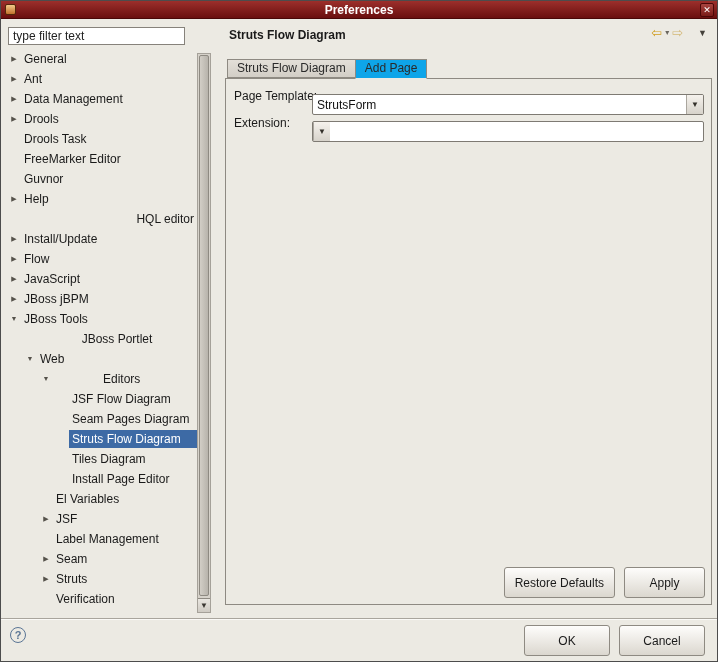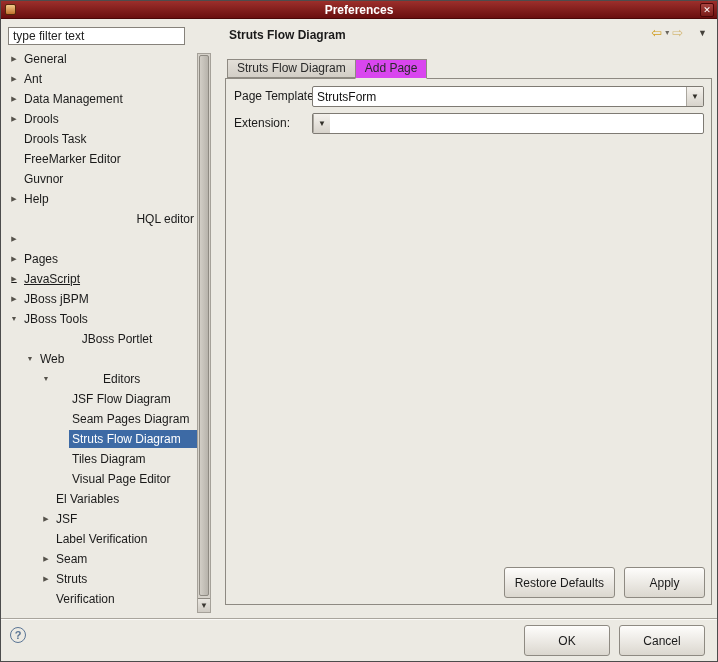--- a/index.html
+++ b/index.html
@@ -84,31 +84,31 @@
   
   .tabs {
     position:absolute; left:226px; top:58px; display:flex; z-index:3;
   }
   .tab {
     height:19px; line-height:17px; padding:0 9px;
     border:1px solid #8e8a82; background:linear-gradient(#e3dfd8,#d2cec6);
     margin-right:-1px; color:#2a2a2a;
   }
   .tab.active {
-    background:#d946ef; border-bottom:1px solid #eceae3;
+    background:#0ea5e9; border-bottom:1px solid #eceae3;
     height:20px; position:relative; z-index:4;
   }
   .tab-panel {
     position:absolute; left:224px; top:77px; width:487px; height:527px;
     border:1px solid #8e8a82; z-index:1; background:#eceae3;
   }
   .form-row { position:absolute; left:0; right:0; height:21px; }
   .form-row .f-label { position:absolute; left:8px; top:3px; }
   .combo {
-    position:absolute; left:86px; right:7px; top:0; height:21px;
+    position:absolute; left:86px; right:7px; top:8px; height:21px;
     background:#fff; border:1px solid #7e7a73; border-radius:2px;
     display:flex; align-items:center; overflow:hidden;
   }
   .combo-value { flex:1; padding:0 4px; color:#111; }
   .combo-btn {
     flex:0 0 17px; height:100%;
     background:linear-gradient(#f5f2ed,#d7d3cb);
     border-left:1px solid #aaa69e;
     text-align:center; font-size:8px; line-height:19px; color:#33302a;
   }
@@ -184,26 +184,27 @@
       <div class="tree-row" style="padding-left: 2px;">
         <span class="tw-arrow">▶</span>
         <span class="tree-label">Help</span>
       </div>
       <div class="tree-row" style="padding-left: 2px; text-align: right;">
         <span class="tw-arrow"></span>
         <span class="tree-label">HQL editor</span>
       </div>
       <div class="tree-row" style="padding-left: 2px;">
         <span class="tw-arrow">▶</span>
-      </div>
-      <div class="tree-row" style="padding-left: 2px;">
-        <span class="tw-arrow">▶</span>
-        <span class="tree-label">Pages</span>
-      </div>
-      <div class="tree-row" style="padding-left: 2px; text-decoration: underline;">
+        <span class="tree-label">Install/Update</span>
+      </div>
+      <div class="tree-row" style="padding-left: 2px;">
+        <span class="tw-arrow">▶</span>
+        <span class="tree-label">Flow</span>
+      </div>
+      <div class="tree-row" style="padding-left: 2px;">
         <span class="tw-arrow">▶</span>
         <span class="tree-label">JavaScript</span>
       </div>
       <div class="tree-row" style="padding-left: 2px;">
         <span class="tw-arrow">▶</span>
         <span class="tree-label">JBoss jBPM</span>
       </div>
       <div class="tree-row" style="padding-left: 2px;">
         <span class="tw-arrow">▼</span>
         <span class="tree-label">JBoss Tools</span>
@@ -231,33 +232,33 @@
       <div class="tree-row selected" style="padding-left: 50px;">
         <span class="tw-arrow"></span>
         <span class="tree-label">Struts Flow Diagram</span>
       </div>
       <div class="tree-row" style="padding-left: 50px;">
         <span class="tw-arrow"></span>
         <span class="tree-label">Tiles Diagram</span>
       </div>
       <div class="tree-row" style="padding-left: 50px;">
         <span class="tw-arrow"></span>
-        <span class="tree-label">Visual Page Editor</span>
+        <span class="tree-label">Install Page Editor</span>
       </div>
       <div class="tree-row" style="padding-left: 34px;">
         <span class="tw-arrow"></span>
         <span class="tree-label">El Variables</span>
       </div>
       <div class="tree-row" style="padding-left: 34px; align-items: center;">
         <span class="tw-arrow">▶</span>
         <span class="tree-label">JSF</span>
       </div>
       <div class="tree-row" style="padding-left: 34px;">
         <span class="tw-arrow"></span>
-        <span class="tree-label">Label Verification</span>
+        <span class="tree-label">Label Management</span>
       </div>
       <div class="tree-row" style="padding-left: 34px;">
         <span class="tw-arrow">▶</span>
         <span class="tree-label">Seam</span>
       </div>
       <div class="tree-row" style="padding-left: 34px;">
         <span class="tw-arrow">▶</span>
         <span class="tree-label">Struts</span>
       </div>
       <div class="tree-row" style="padding-left: 34px;">

